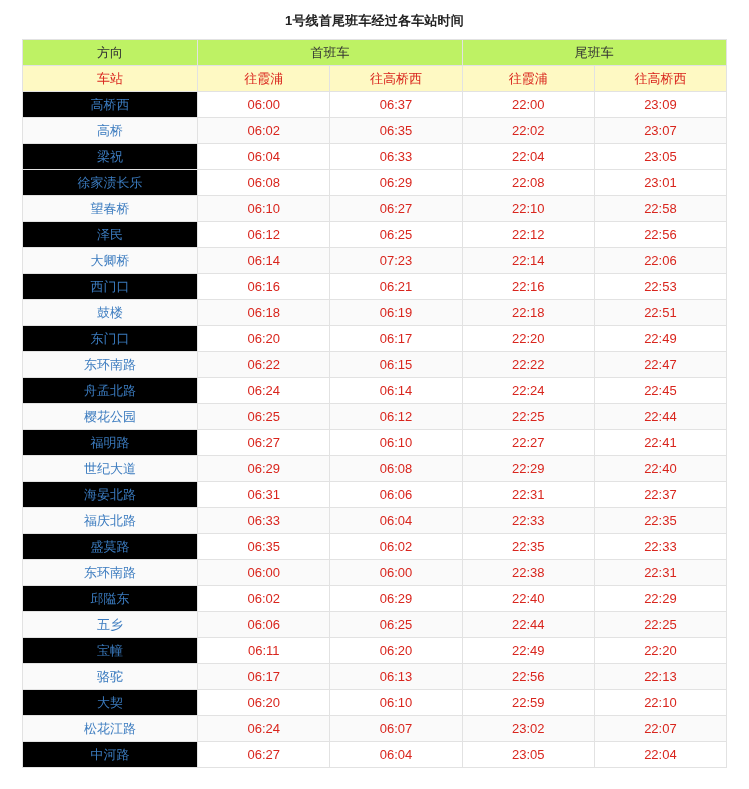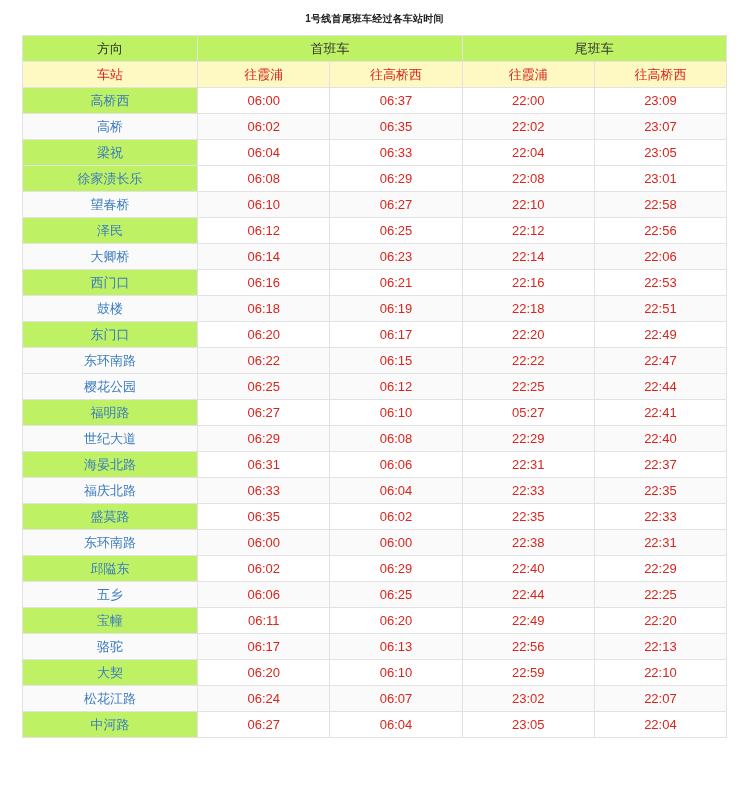--- a/index.html
+++ b/index.html
@@ -15,21 +15,21 @@
   .page {
     width: 749px;
     height: 789px;
     box-sizing: border-box;
     padding: 8px 22px 0 22px;
     background: #ffffff;
     overflow: hidden;
   }
   .title-bar {
     text-align: center;
-    font-size: 10px;
+    font-size: 13px;
     font-weight: bold;
     color: #222;
     padding: 4px 0 9px 0;
     letter-spacing: 0.2px;
   }
   table.timetable {
     width: 705px;
     border-collapse: collapse;
     table-layout: fixed;
   }
@@ -53,21 +53,21 @@
     color: #d9251d;
     font-weight: bold;
     font-size: 13px;
   }
   .hdr-sub.station {
     color: #d9251d;
   }
   .station-cell {
     color: #3b7bbf;
     font-size: 13px;
-    background: #bef264;
+    background: #000000;
   }
   .time-cell {
     color: #d9251d;
     font-size: 12.5px;
     background: #ffffff;
   }
   tr.row-alt .station-cell,
   tr.row-alt .time-cell {
     background: #fafafa;
   }
@@ -142,21 +142,21 @@
       <tr>
           <td class="station-cell">泽民</td>
           <td class="time-cell">06:12</td>
           <td class="time-cell">06:25</td>
           <td class="time-cell">22:12</td>
           <td class="time-cell">22:56</td>
         </tr>
       <tr class="row-alt">
           <td class="station-cell">大卿桥</td>
           <td class="time-cell">06:14</td>
-          <td class="time-cell">06:23</td>
+          <td class="time-cell">07:23</td>
           <td class="time-cell">22:14</td>
           <td class="time-cell">22:06</td>
         </tr>
       <tr>
           <td class="station-cell">西门口</td>
           <td class="time-cell">06:16</td>
           <td class="time-cell">06:21</td>
           <td class="time-cell">22:16</td>
           <td class="time-cell">22:53</td>
         </tr>
@@ -174,32 +174,39 @@
           <td class="time-cell">22:20</td>
           <td class="time-cell">22:49</td>
         </tr>
       <tr class="row-alt">
           <td class="station-cell">东环南路</td>
           <td class="time-cell">06:22</td>
           <td class="time-cell">06:15</td>
           <td class="time-cell">22:22</td>
           <td class="time-cell">22:47</td>
         </tr>
+      <tr>
+          <td class="station-cell">舟孟北路</td>
+          <td class="time-cell">06:24</td>
+          <td class="time-cell">06:14</td>
+          <td class="time-cell">22:24</td>
+          <td class="time-cell">22:45</td>
+        </tr>
       <tr class="row-alt">
           <td class="station-cell">樱花公园</td>
           <td class="time-cell">06:25</td>
           <td class="time-cell">06:12</td>
           <td class="time-cell">22:25</td>
           <td class="time-cell">22:44</td>
         </tr>
       <tr>
           <td class="station-cell">福明路</td>
           <td class="time-cell">06:27</td>
           <td class="time-cell">06:10</td>
-          <td class="time-cell">05:27</td>
+          <td class="time-cell">22:27</td>
           <td class="time-cell">22:41</td>
         </tr>
       <tr class="row-alt">
           <td class="station-cell">世纪大道</td>
           <td class="time-cell">06:29</td>
           <td class="time-cell">06:08</td>
           <td class="time-cell">22:29</td>
           <td class="time-cell">22:40</td>
         </tr>
       <tr>

